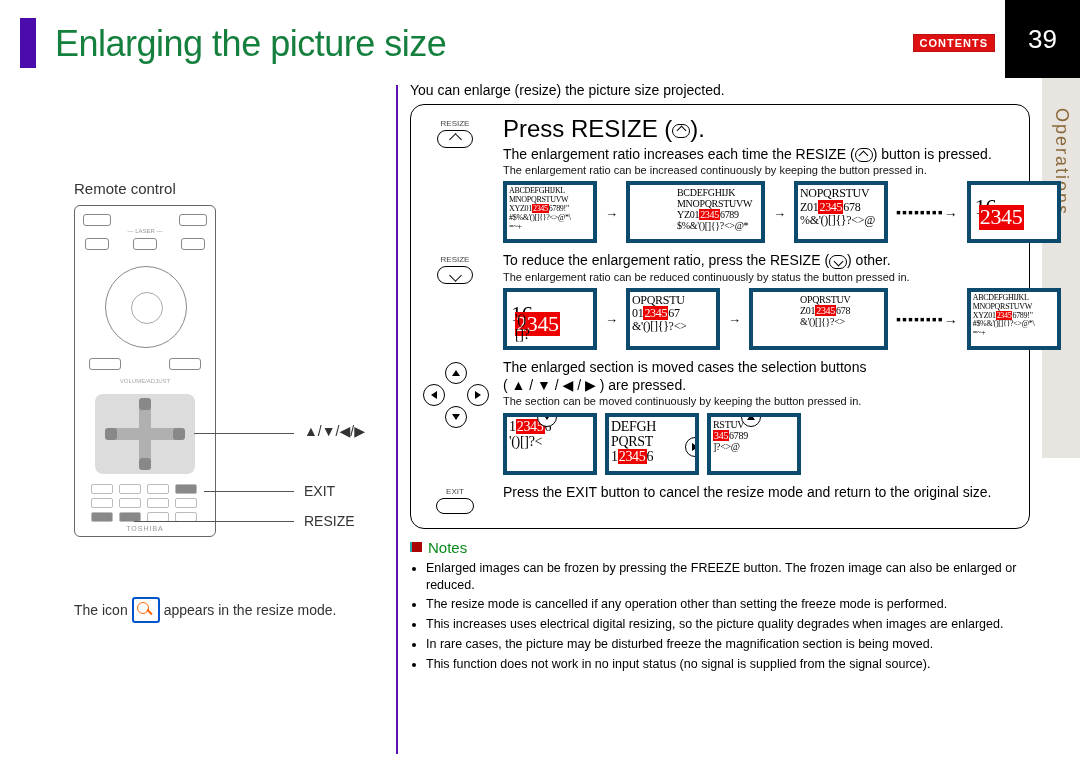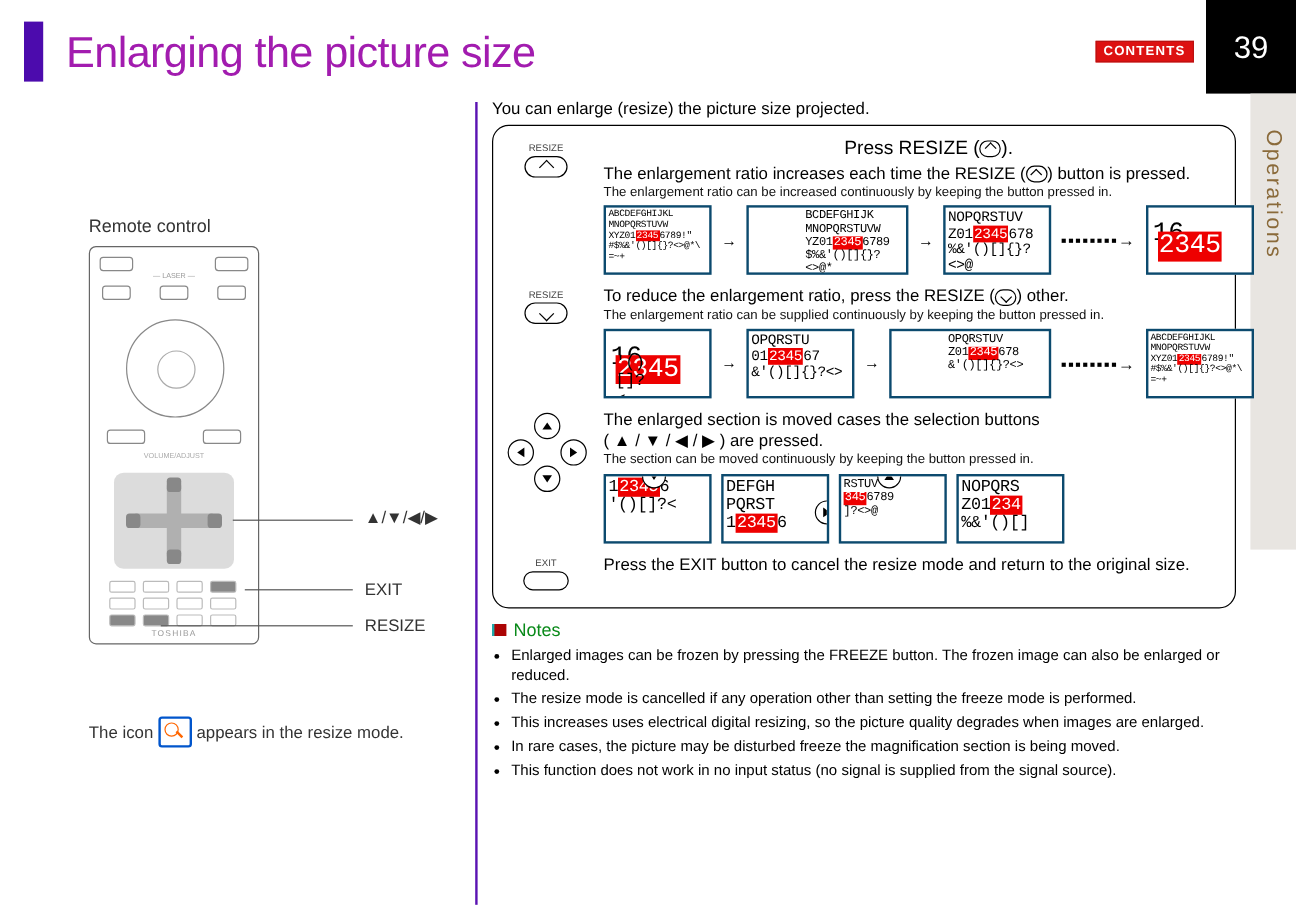--- a/index.html
+++ b/index.html
@@ -35,21 +35,21 @@
     left: 55px;
     top: 20px;
     right: 80px;
     height: 48px;
     display: flex;
     align-items: center;
   }
   .title-bar h1 {
     font-size: 36px;
     font-weight: normal;
-    color: #a21caf;
+    color: #15803d;
     margin: 0;
     letter-spacing: -0.5px;
   }
   .page-number {
     position: absolute;
     right: 0;
     top: 0;
     width: 75px;
     height: 78px;
     background: #000;
@@ -237,28 +237,28 @@
     display:flex;align-items:center;justify-content:center;font-size:8px;letter-spacing:0.5px;
   }
   .dpad-cluster{
     display:grid;
     grid-template-columns:20px 20px 20px;
     grid-template-rows:20px 20px 20px;
     gap:2px;
   }
   .dpad-cluster .pill-round{ border:1.5px solid #000;}
   .step-body{ flex:1; font-size:13px;}
-  .step-title{ font-size:16px; margin:0 0 2px 0;text-align:center;}
+  .step-title{ font-size:24px; margin:0 0 2px 0;}
   .step-main{ font-size:14px; line-height:1.3;}
   .step-sub{ font-size:11px; line-height:1.3; color:#111;}
   .thumbs{ display:flex; gap:8px; align-items:center; margin-top:4px;}
   .thumb{
-    width:82px;height:50px;border:2px solid #0c4a6e;background:#fff;
+    width:82px;height:50px;border:4px solid #0c4a6e;background:#fff;
     font-size:8px;padding:2px;overflow:hidden;line-height:1.1;
-    font-family:Liberation Mono, monospace;letter-spacing:-0.3px;
+    font-family:Liberation Serif, serif;letter-spacing:-0.3px;
     position:relative;
   }
   .thumb .redbox{ background:#e00;color:#fff;padding:0 1px;}
   .dots{ font-size:14px;letter-spacing:1px;}
   .thumb.z1{ font-size:8px;} .thumb.z2{font-size:10px;padding-left:47px;} .thumb.z3{font-size:12px;} .thumb.z4{font-size:22px;}
   .thumb.z4 span{position:absolute;top:10px;left:4px;}
   .thumb .arrow-ov{
     position:absolute;width:18px;height:18px;border:1px solid #000;border-radius:50%;
     background:#fff;display:flex;align-items:center;justify-content:center;font-size:10px;
   }
@@ -407,21 +407,21 @@
           <div class="pill">
               <span class="chev dn"></span>
             </div>
         </div>
         <div class="step-body">
           <div class="step-main">
             <span>To reduce the enlargement ratio, press the RESIZE (</span><span class="inline-icon">
                 <span class="chev dn" style="width:6px;height:6px"></span>
               </span><span>) other.</span>
           </div>
-          <div class="step-sub">The enlargement ratio can be supplied continuously by keeping the button pressed in.</div>
+          <div class="step-sub">The enlargement ratio can be reduced continuously by status the button pressed in.</div>
           <div class="thumbs">
             <div class="thumb z4">
                 <span>1<span class="redbox">2345</span>6<br><span style="font-size:14px">'()[]?&lt;</span></span>
               </div>
             <span>→</span>
             <div class="thumb z3">OPQRSTU<br>01<span class="redbox">2345</span>67<br>&amp;'()[]{}?&lt;&gt;</div>
             <span>→</span>
             <div class="thumb z2">OPQRSTUV<br>Z01<span class="redbox">2345</span>678<br>&amp;'()[]{}?&lt;&gt;</div>
             <span class="dots">▪▪▪▪▪▪▪▪→</span>
             <div class="thumb z1">ABCDEFGHIJKL<br>MNOPQRSTUVW<br>XYZ01<span class="redbox">2345</span>6789!"<br>#$%&amp;'()[]{}?&lt;&gt;@*\<br>=~+</div>
@@ -459,21 +459,20 @@
           <div class="thumbs">
             <div class="thumb z3" style="font-size:14px">1<span class="redbox">2345</span>6<br>'()[]?&lt;<div class="arrow-ov" style="top:-10px;left:30px">
                   <span class="tri sd"></span>
                 </div></div>
             <div class="thumb z3" style="font-size:14px">DEFGH<br>PQRST<br>1<span class="redbox">2345</span>6<div class="arrow-ov" style="top:20px;right:-10px">
                   <span class="tri sr"></span>
                 </div></div>
             <div class="thumb z3" style="font-size:10px">RSTUV<br><span class="redbox">345</span>6789<br>]?&lt;&gt;@<div class="arrow-ov" style="top:-10px;left:30px">
                   <span class="tri su"></span>
                 </div></div>
-            <div class="thumb z3" style="font-size:14px">NOPQRS<br>Z01<span class="redbox">234</span><br>%&amp;'()[]<br></div>
           </div>
         </div>
       </div>
 
       <div class="step" style="margin-bottom:0">
         <div class="step-icon-col">
           <div class="icon-label">EXIT</div>
           <div class="exit-btn"></div>
         </div>
         <div class="step-body">

